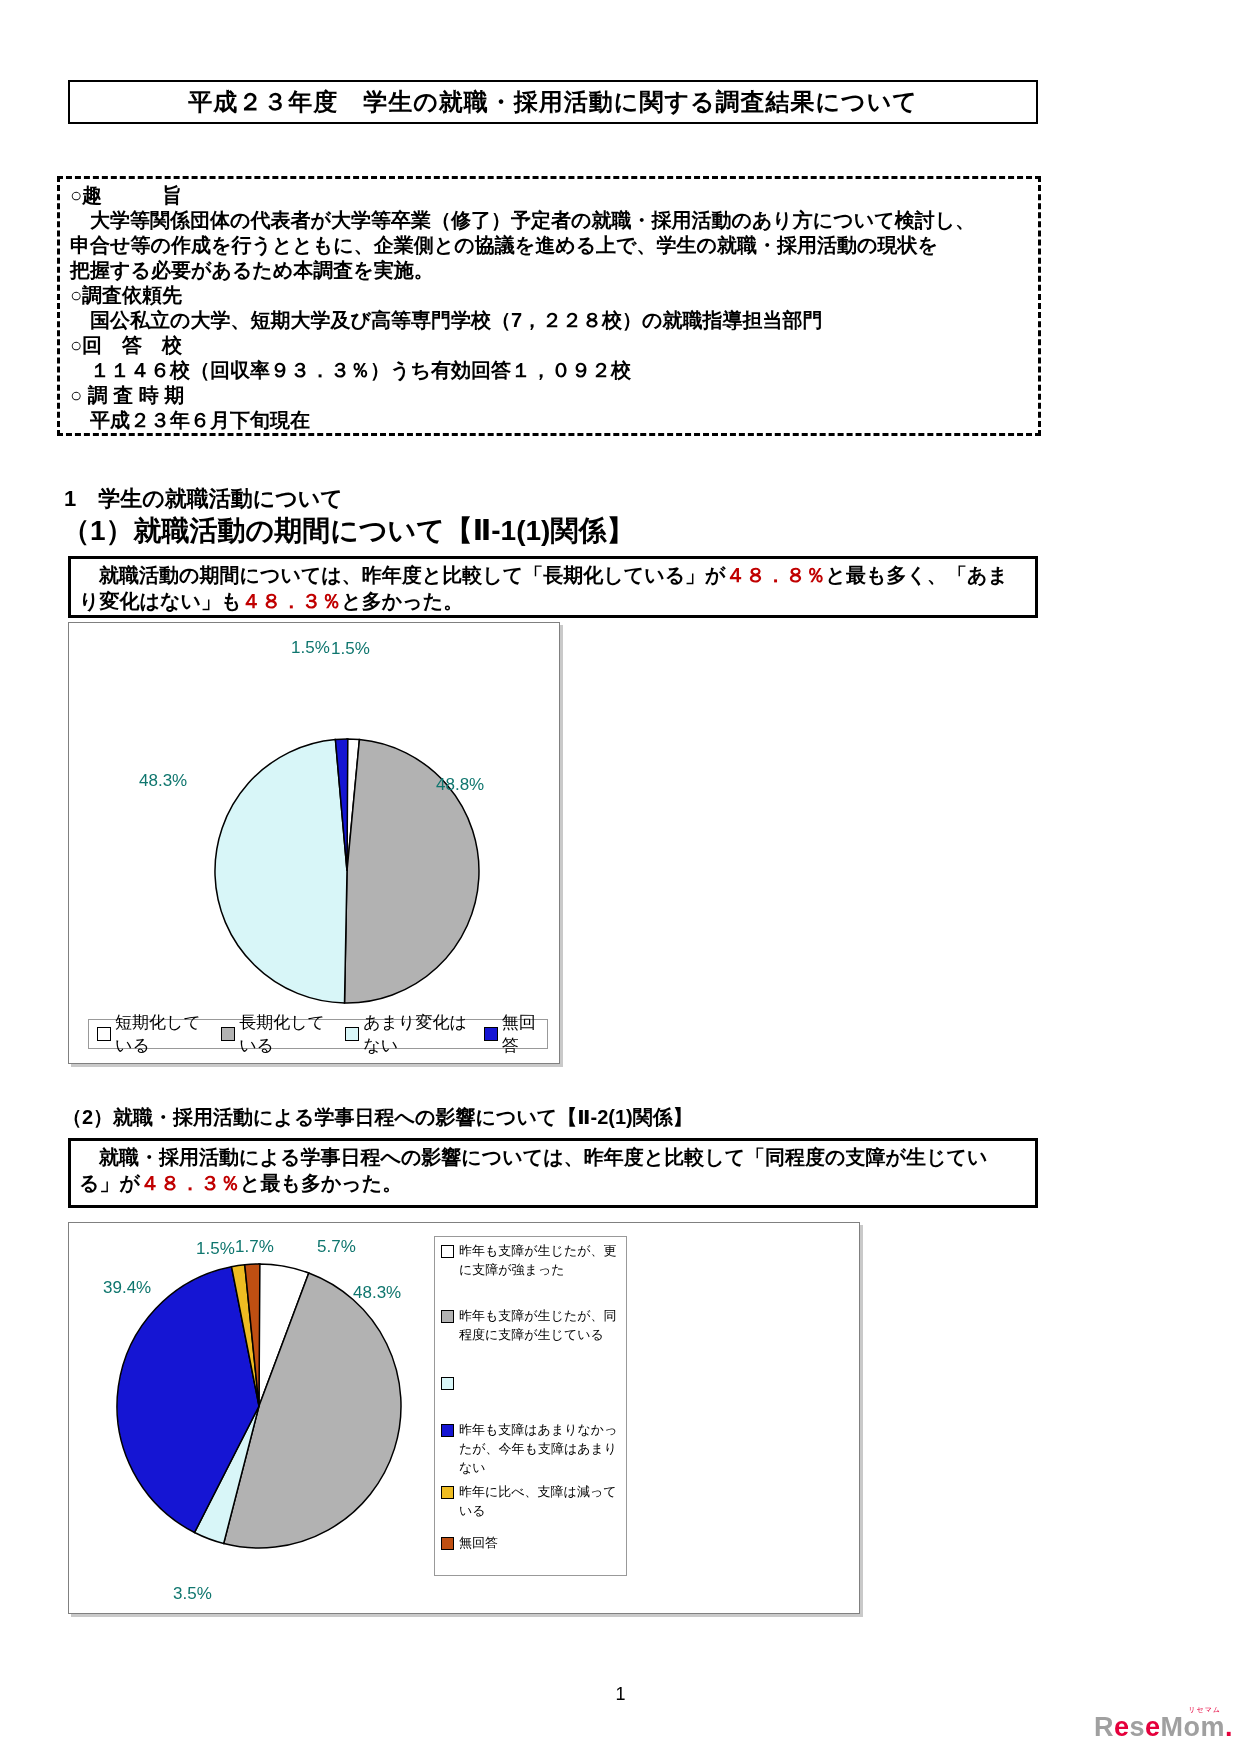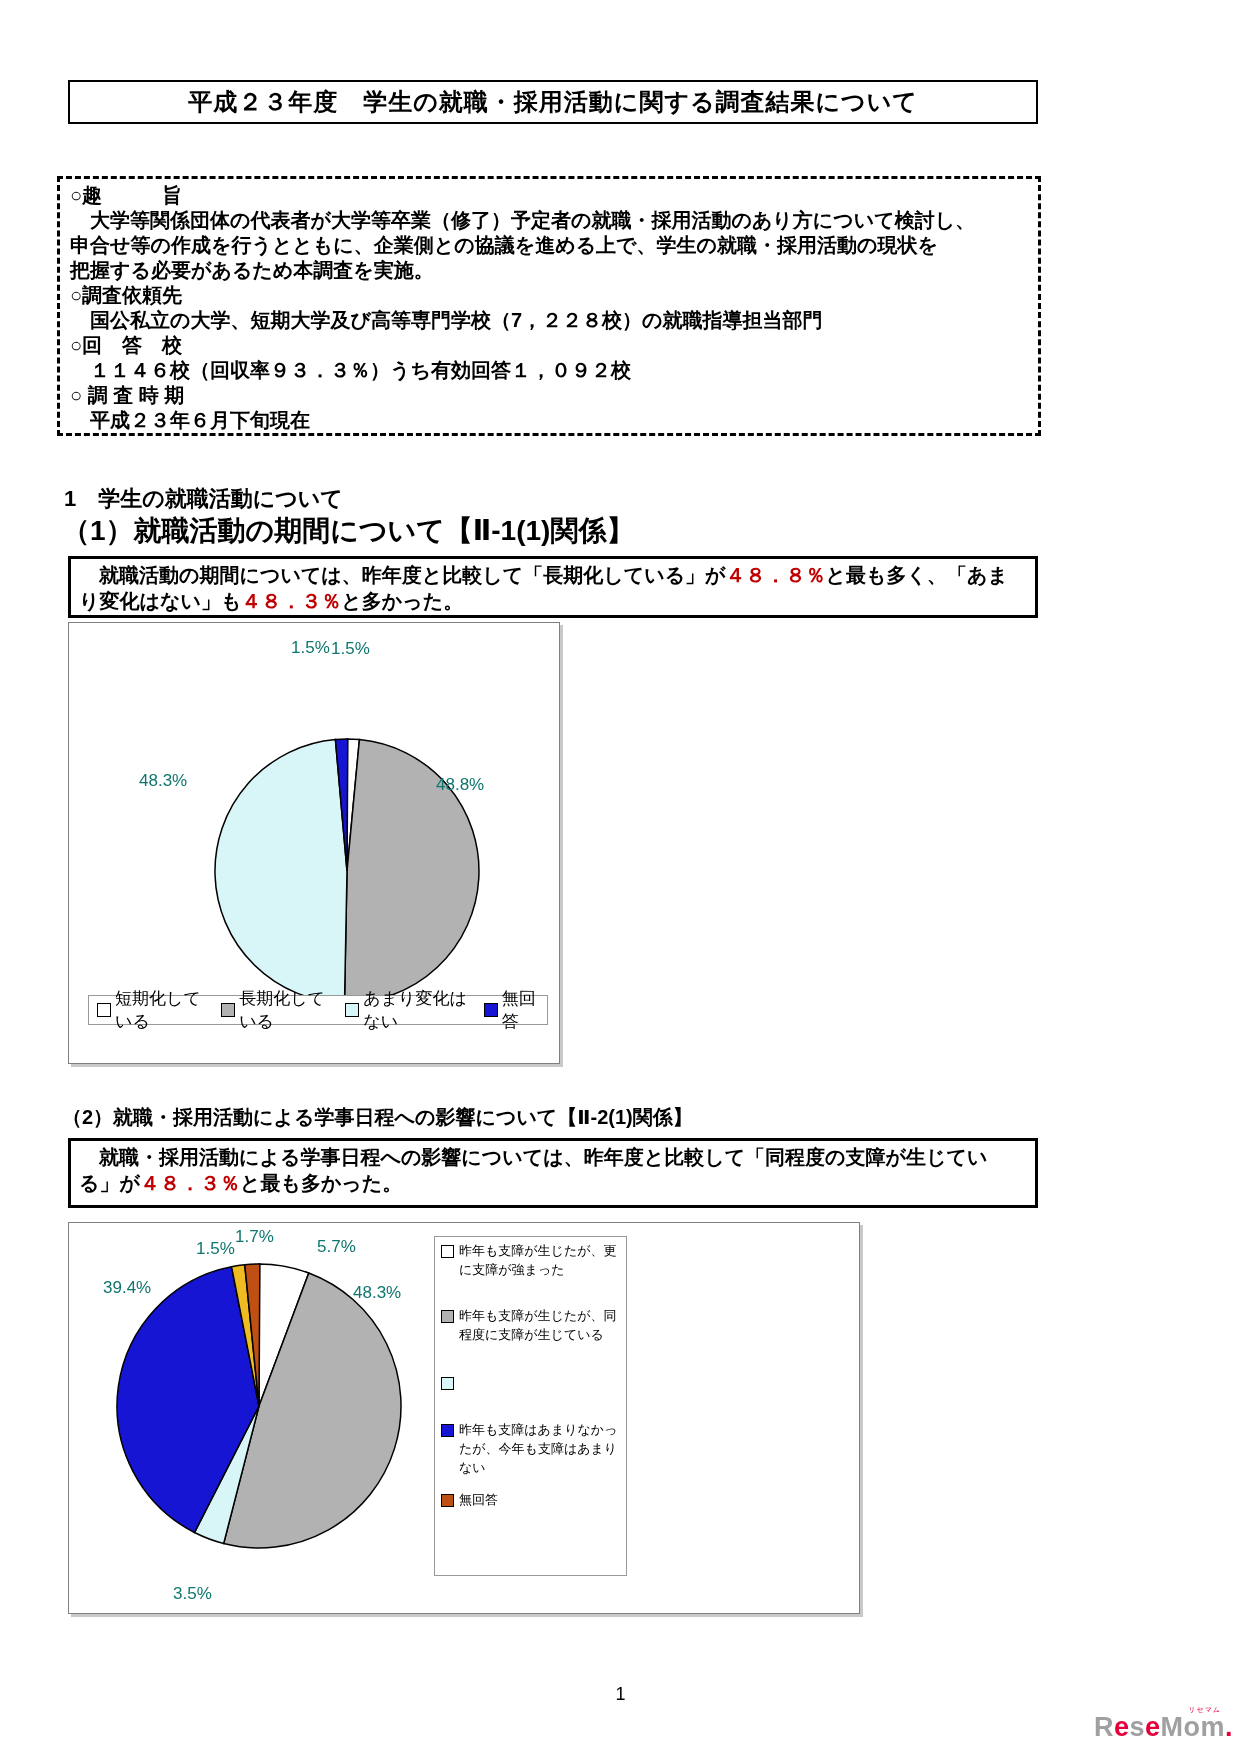--- a/index.html
+++ b/index.html
@@ -35,21 +35,21 @@
   #summary2 { left:68px; top:1138px; width:948px; height:58px; }
   .red { color:#c00000; }
 
   .chart-box { border:1px solid #808080; background:#fff; box-shadow:3px 3px 0 #c9c9c9; }
   #chart1 { left:68px; top:622px; width:490px; height:440px; }
   #chart2 { left:68px; top:1222px; width:790px; height:390px; }
   .pie-svg { position:absolute; left:0; top:0; }
   .pie-label { position:absolute; font-size:17px; color:#0f766e; white-space:nowrap; }
 
   .legend1 {
-    position:absolute; left:19px; top:372px; width:442px; height:28px;
+    position:absolute; left:19px; top:396px; width:442px; height:28px;
     border:1px solid #999; display:flex; align-items:center; gap:13px;
     padding:0 8px; font-size:17px; background:#fff;
   }
   .legend-item { display:flex; align-items:center; gap:4px; }
   .swatch { width:12px; height:12px; border:1px solid #000; flex:0 0 auto; }
 
   .legend2 {
     position:absolute; left:365px; top:13px; width:193px; height:340px;
     border:1px solid #999; padding:2px 6px; font-size:13px; box-sizing:border-box;
     background:#fff;
@@ -139,21 +139,21 @@
 <div id="chart2" class="abs chart-box">
   <svg class="pie-svg" width="420" height="360" viewBox="0 0 420 360" xmlns="http://www.w3.org/2000/svg">
       <path d="M190,183 L190.00,41.00 A142,142 0 0 1 239.78,50.01 Z" fill="#ffffff" stroke="#000" stroke-width="1.5"></path>
       <path d="M190,183 L239.78,50.01 A142,142 0 0 1 154.69,320.54 Z" fill="#b2b2b2" stroke="#000" stroke-width="1.5"></path>
       <path d="M190,183 L154.69,320.54 A142,142 0 0 1 125.53,309.52 Z" fill="#d8f6f8" stroke="#000" stroke-width="1.5"></path>
       <path d="M190,183 L125.53,309.52 A142,142 0 0 1 162.52,43.69 Z" fill="#1515d3" stroke="#000" stroke-width="1.5"></path>
       <path d="M190,183 L162.52,43.69 A142,142 0 0 1 175.75,41.72 Z" fill="#eebc22" stroke="#000" stroke-width="1.5"></path>
       <path d="M190,183 L175.75,41.72 A142,142 0 0 1 190.89,41.00 Z" fill="#bf4f12" stroke="#000" stroke-width="1.5"></path>
     </svg>
   <span class="pie-label" style="left:127px; top:16px;">1.5%</span>
-  <span class="pie-label" style="left:166px; top:4px;text-align:right;">1.7%</span>
+  <span class="pie-label" style="left:166px; top:14px;text-align:right;">1.7%</span>
   <span class="pie-label" style="left:205px; top:14px;margin-left:43px;">5.7%</span>
   <span class="pie-label" style="left:34px; top:55px;">39.4%</span>
   <span class="pie-label" style="left:284px; top:60px;">48.3%</span>
   <span class="pie-label" style="left:104px; top:361px;">3.5%</span>
   <div class="legend2">
     <div class="legend-item l2i1">
       <span class="swatch" style="background: rgb(255, 255, 255);"></span>
       <span class="ltext">昨年も支障が生じたが、更
 に支障が強まった</span>
     </div>
@@ -164,20 +164,25 @@
     </div>
     <div class="legend-item l2i3">
       <span class="swatch" style="background: rgb(216, 246, 248);"></span>
     </div>
     <div class="legend-item l2i4">
       <span class="swatch" style="background: rgb(21, 21, 211);"></span>
       <span class="ltext">昨年も支障はあまりなかっ
 たが、今年も支障はあまり
 ない</span>
     </div>
+    <div class="legend-item l2i5">
+      <span class="swatch" style="background: rgb(238, 188, 34);"></span>
+      <span class="ltext">昨年に比べ、支障は減って
+いる</span>
+    </div>
     <div class="legend-item l2i6">
       <span class="swatch" style="background: rgb(191, 79, 18);"></span>
       <span class="ltext">無回答</span>
     </div>
   </div>
 </div>
 
 <div id="page-number" class="abs">1</div>
 
 <div id="logo" class="abs"><span>R</span><span class="lr">e</span><span>s</span><span class="lr">e</span><span>Mom</span><span class="lr">.</span><span id="logo-small">リセマム</span></div>

